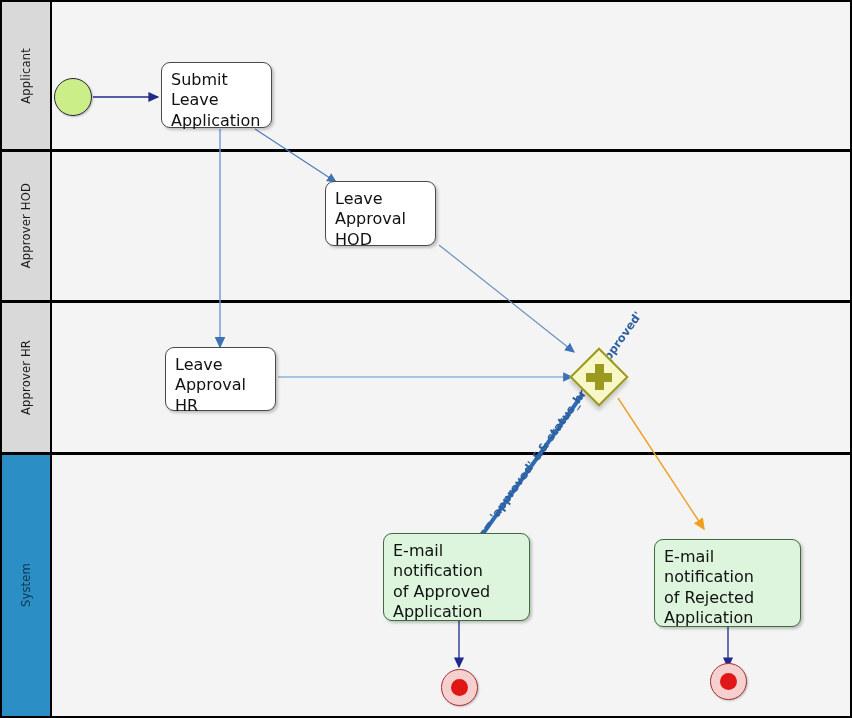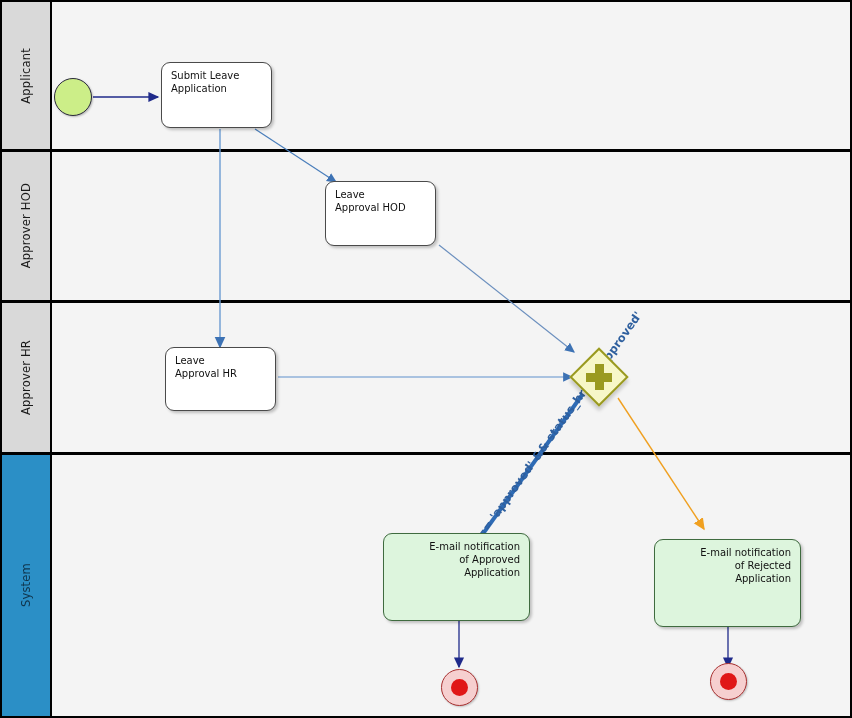--- a/index.html
+++ b/index.html
@@ -40,25 +40,25 @@
   .lane-sep{position:absolute;left:0;right:0;height:3px;background:#000;}
 
   
   .task{
     position:absolute;box-sizing:border-box;
     border:1px solid #4a4a4a;
     border-radius:9px;
     background:#ffffff;
     box-shadow:2px 2px 3px rgba(0,0,0,0.22);
     padding:7px 9px;
-    font-size:10px;line-height:1.28;
+    font-size:16px;line-height:1.28;
     color:#111;
     white-space:pre-line;
   }
-  .task.sys{background:#ddf5dd;border-color:#3f6b3f;text-align:right;}
+  .task.sys{background:#ddf5dd;border-color:#3f6b3f;}
 
   .event{
     position:absolute;border-radius:50%;box-sizing:border-box;
   }
   .event.start{
     background:#ccee88;border:1.6px solid #2a2a3a;
     box-shadow:1px 1px 2px rgba(0,0,0,0.25);
   }
   .event.end{
     background:#f6cfcf;border:1.6px solid #a83030;

